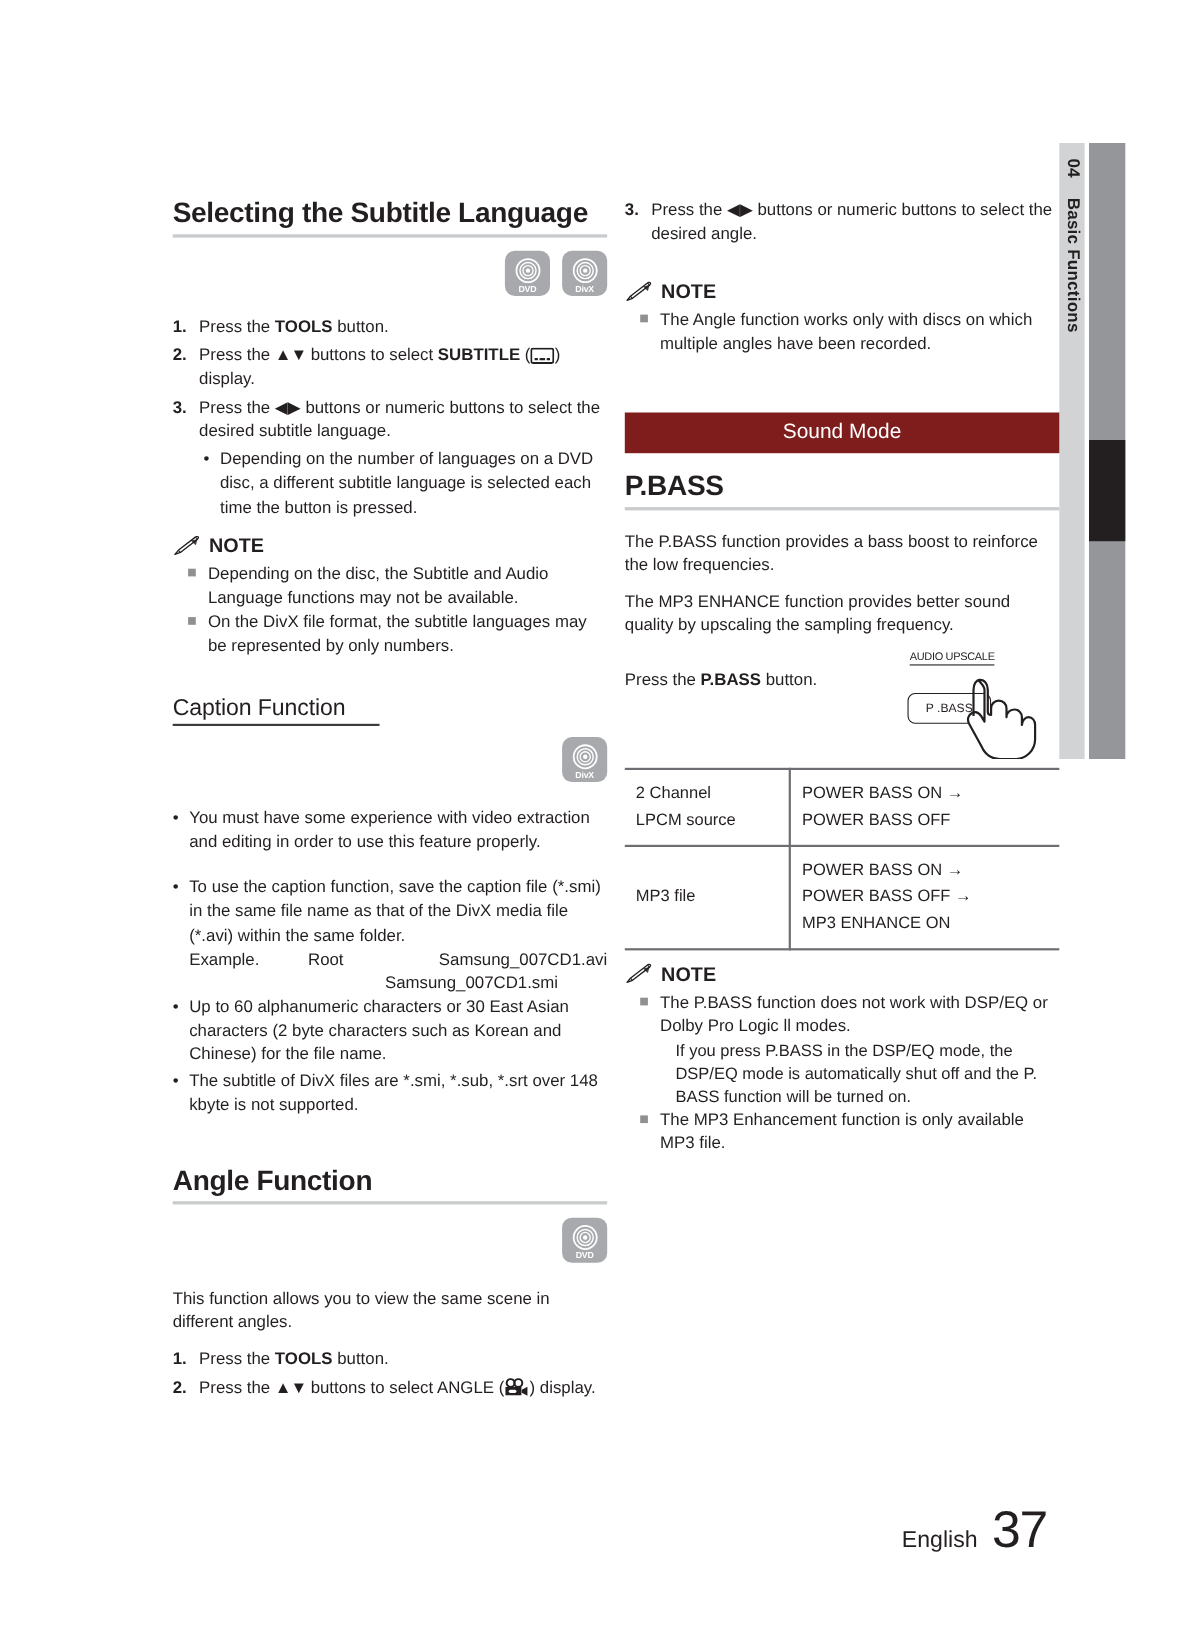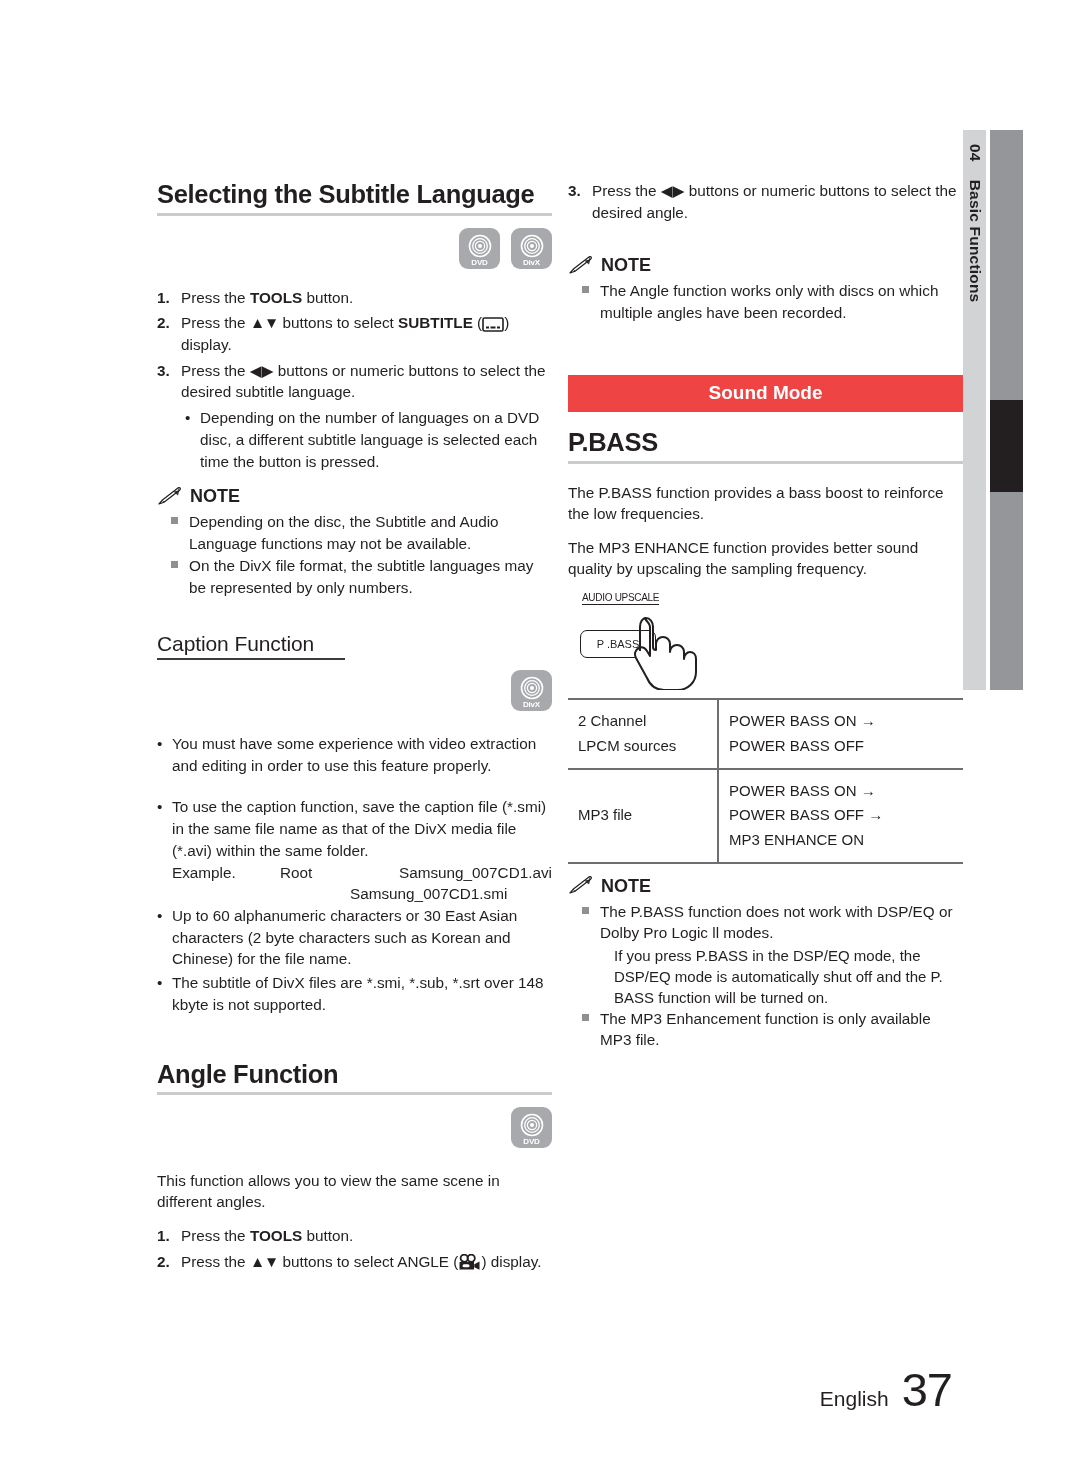--- a/index.html
+++ b/index.html
@@ -121,22 +121,22 @@
     position: absolute; left: 50%; top: 6px; transform: translateX(-50%);
   }
   .badge .lab {
     position: absolute; bottom: 2px; left: 0; right: 0;
     text-align: center; color: #ffffff;
     font-size: 8px; font-weight: bold; letter-spacing: -0.2px;
   }
 
   
   .banner {
-    background: #ef4444; color: #ffffff;
-    font-size: 19px; font-weight: bold;
+    background: #7f1d1d; color: #ffffff;
+    font-size: 19px; font-weight: normal;
     text-align: center; padding: 7px 0 8px 0;
     margin-bottom: 16px;
   }
 
   
   .sub-icon { display: inline-block; vertical-align: -4px; }
   .cam-icon { display: inline-block; vertical-align: -5px; }
 
   
   .press-row { display: flex; align-items: flex-start; margin-bottom: 8px; }
@@ -358,36 +358,37 @@
 
   <div class="banner" style="margin-top:52px;">Sound Mode</div>
 
   <h1 class="sec">P.BASS</h1>
   <div class="rule"></div>
 
   <p class="body" style="margin-top:18px;">The P.BASS function provides a bass boost to reinforce the low frequencies.</p>
   <p class="body">The MP3 ENHANCE function provides better sound quality by upscaling the sampling frequency.</p>
 
   <div class="press-row">
+    <div class="txt"><span>Press the </span><span class="bold">P.BASS</span><span> button.</span></div>
     <div style="width:150px; flex:none; position:relative; height:98px;">
       <div style="position:absolute; left:14px; top:0; font-size:10px; letter-spacing:-0.3px; border-bottom:1.4px solid #231f20; padding-bottom:1px;">AUDIO UPSCALE</div>
       <div style="position:absolute; left:12px; top:19px; width:76px; height:28px; border:1.8px solid #231f20; border-radius:7px; display:flex; align-items:center; justify-content:center; font-size:11px;margin-top:19px;">P .BASS</div>
       <svg style="position:absolute; left:58px; top:22px;" width="90" height="76" viewBox="0 0 90 76">
         <path d="M20 4 C24 4 27 8 27 13 L27 33 C27 35 28 36 30 36 L30 30 C30 26 33 23 37 23 C41 23 44 26 44 30 L44 38 C44 34 47 31 51 31 C55 31 58 34 58 38 L58 45 C58 41 61 38 64 38 C67.5 38 70 41 70 45 L70 58 C70 68 62 76 52 76 L38 76 C30 76 24 71 21 64 L10 44 C8 40 9 36 13 34 C16 32.5 19 34 21 37 L24 42 L24 13 C24 8 16 4 20 4 Z" fill="#ffffff" stroke="#231f20" stroke-width="2" stroke-linejoin="round"></path>
         <path d="M20 4 C16.5 4 14 8 14 13 L14 37" fill="none" stroke="#231f20" stroke-width="2"></path>
       </svg>
     </div>
   </div>
 
   <table class="modes">
     <tbody>
         <tr>
       <td class="left">
         <div>2 Channel</div>
-        <div>LPCM sources</div>
+        <div>LPCM source</div>
       </td>
       <td>
         <div>POWER BASS ON →</div>
         <div>POWER BASS OFF</div>
       </td>
     </tr>
     <tr>
       <td class="left">
         <div>MP3 file</div>
       </td>

